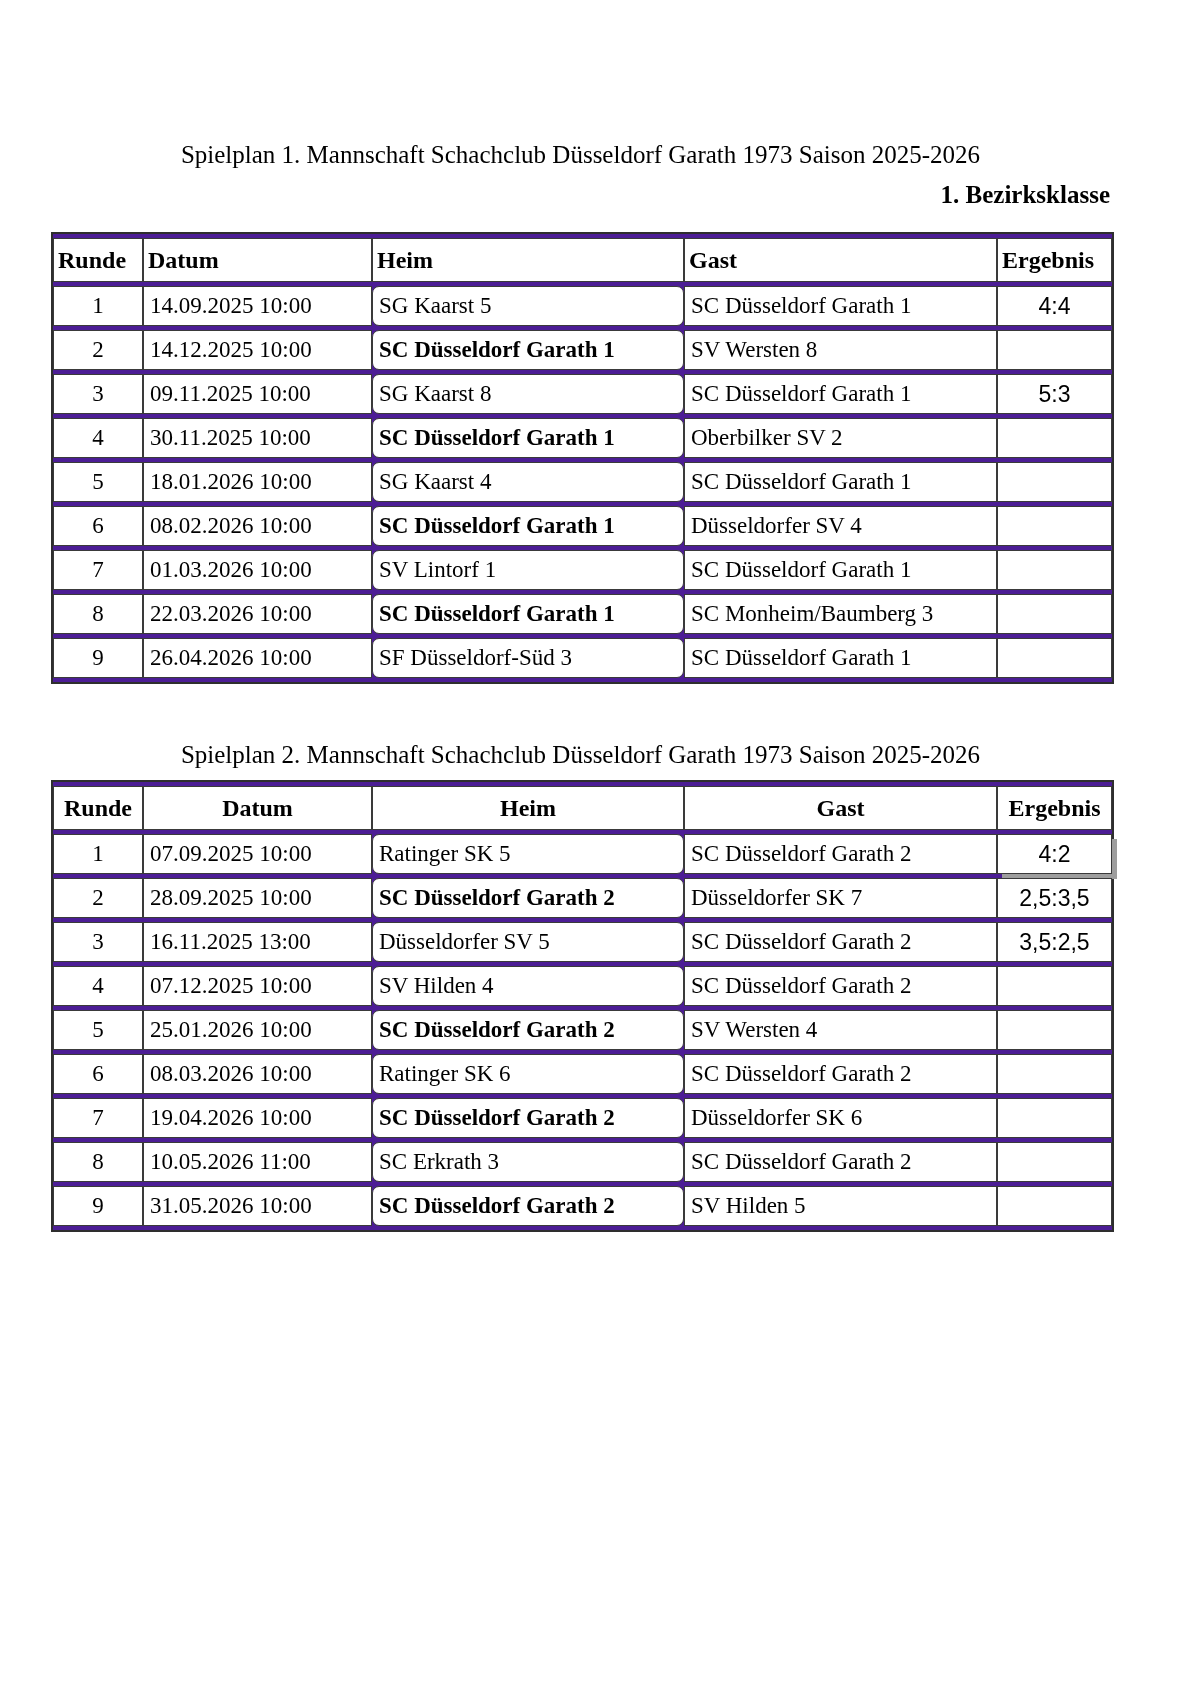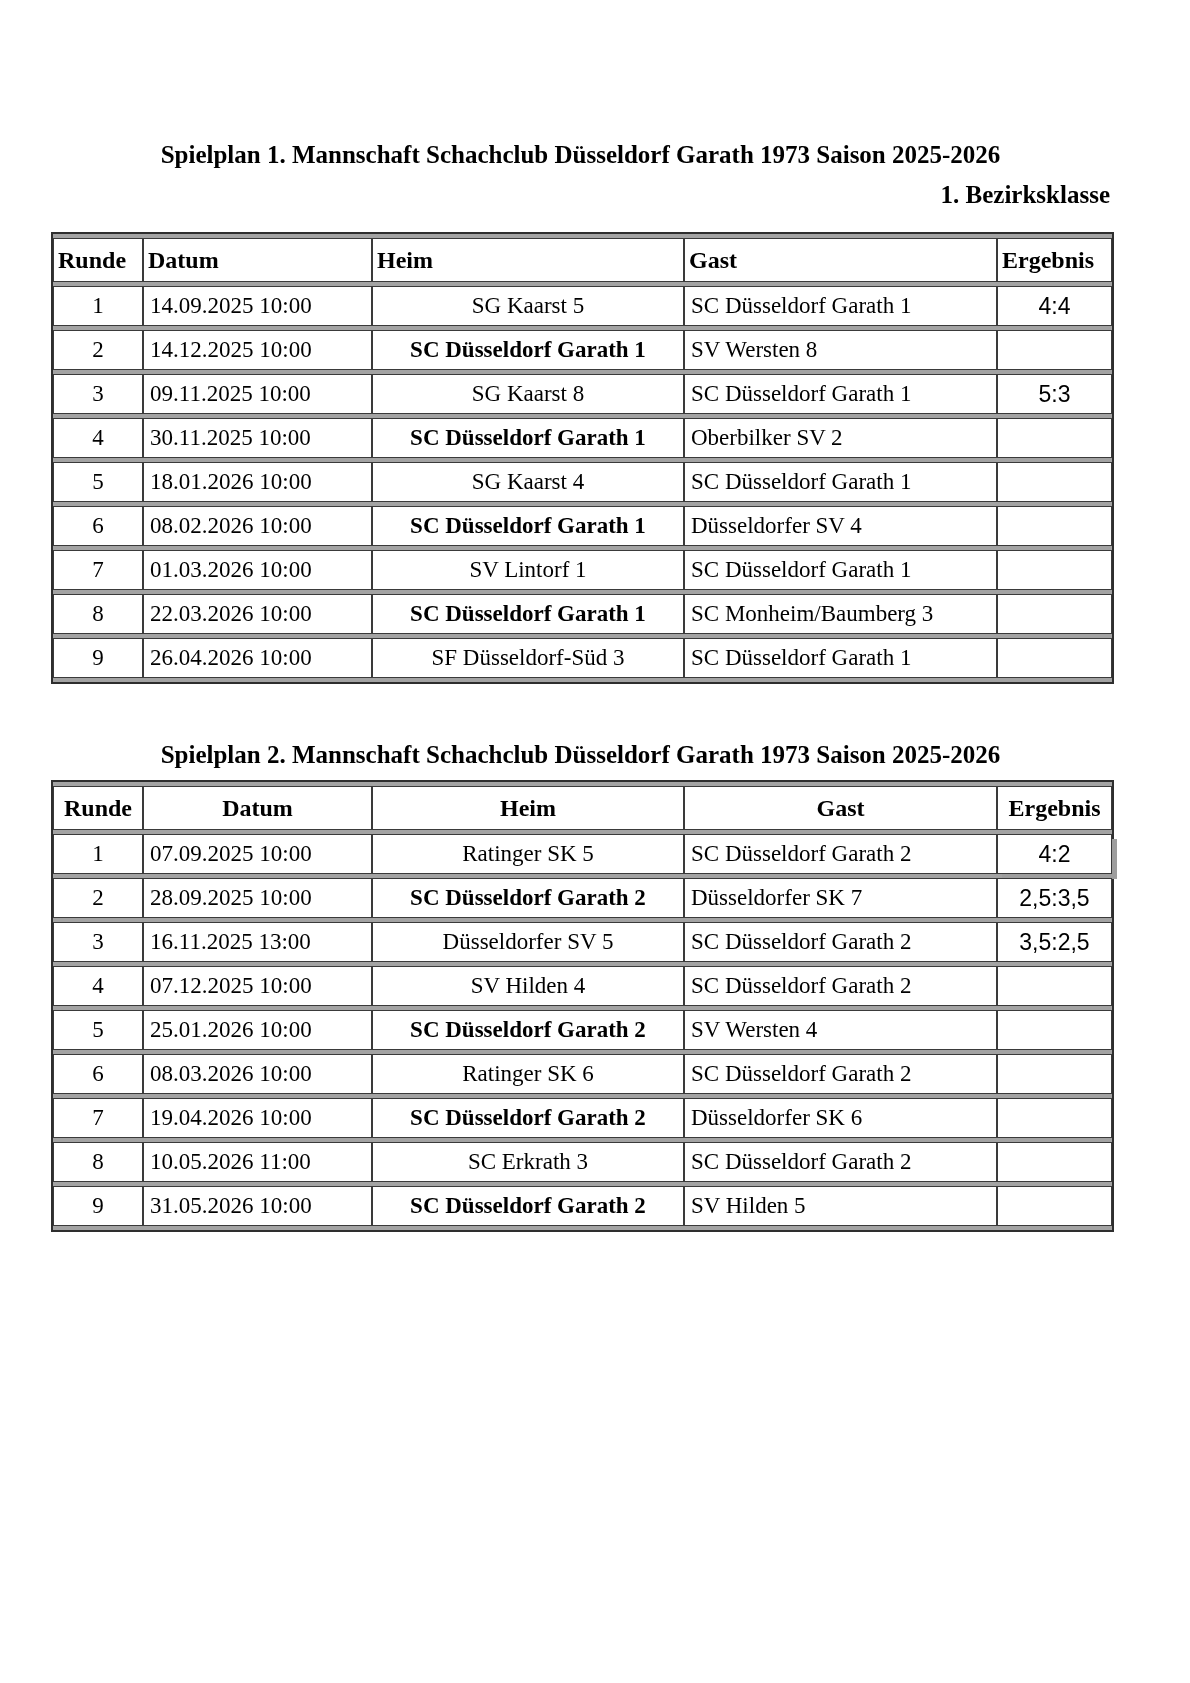--- a/index.html
+++ b/index.html
@@ -22,39 +22,39 @@
   }
   .schedule-section {
     width: 1059px;
   }
   .schedule-section.second {
     margin-top: 56px;
   }
   .schedule-title {
     margin: 0 0 10px 0;
     font-size: 25px;
-    font-weight: bold;
+    font-weight: normal;
     text-align: center;
     line-height: 1.2;
     letter-spacing: 0px;
   }
   .schedule-subtitle {
     margin: 0 0 22px 0;
     font-size: 25px;
     font-weight: bold;
     text-align: right;
     line-height: 1.2;
   }
   table.fixture-table {
     table-layout: fixed;
     width: 1059px;
     border-collapse: separate;
     border-spacing: 0 4px;
     border: 2px solid #2e2e2e;
-    background: #a3a3a3;
+    background: #4c1d95;
   }
   table.fixture-table th,
   table.fixture-table td {
     border: 1px solid #3a3a3a;
     background: #ffffff;
     overflow: hidden;
     white-space: nowrap;
   }
   table.fixture-table th {
     height: 42px;
@@ -67,21 +67,21 @@
     text-align: center;
   }
   table.fixture-table td {
     height: 38px;
     font-size: 23px;
     padding: 0 6px;
     vertical-align: middle;
   }
   td.col-runde { text-align: center; padding: 0 2px; }
   td.col-datum { text-align: left; }
-  td.col-heim  { text-align: center; }
+  td.col-heim  { text-align: left; border-radius: 7px; }
   td.col-gast  { text-align: left; }
   td.col-ergebnis {
     text-align: center;
     font-family: "Liberation Sans", sans-serif;
     font-size: 19px;
     vertical-align: middle;
     margin-top: 16px;
   }
   td.heim-bold { font-weight: bold; }
   td.shadow-box {

